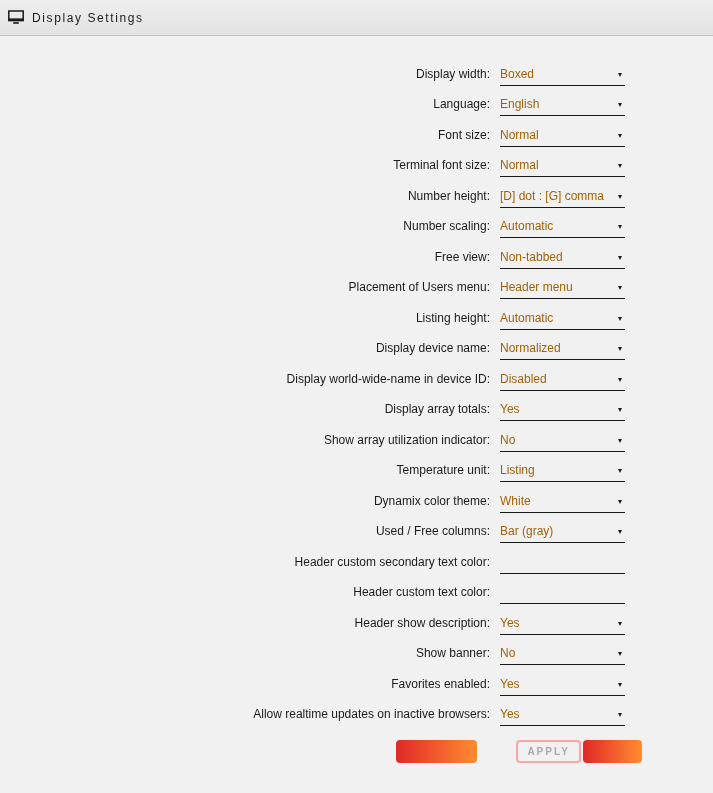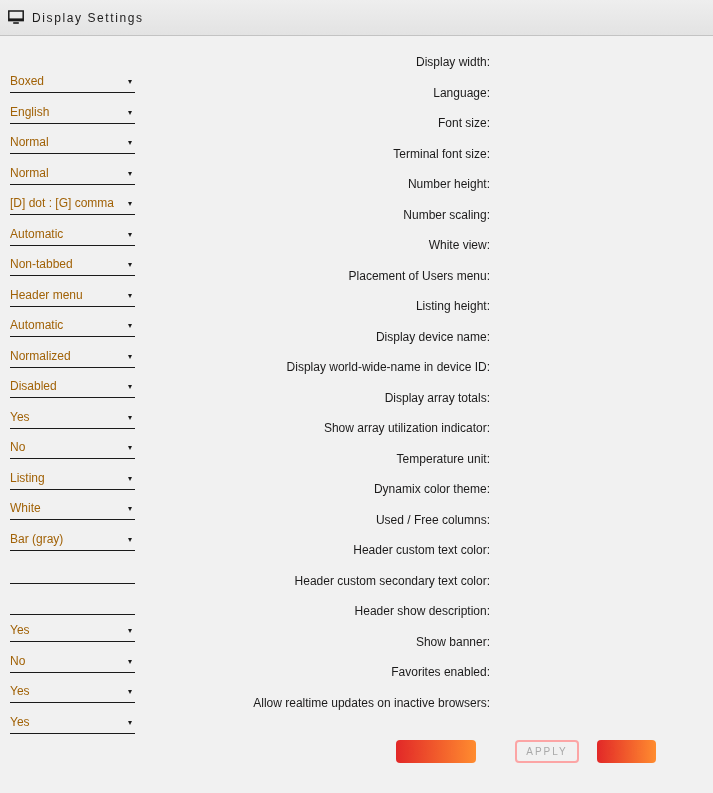--- a/index.html
+++ b/index.html
@@ -20,21 +20,21 @@
     padding-left:8px;
   }
   .titlebar .icon { display:flex; align-items:center; margin-right:8px; }
   .titlebar .title {
     font-size:12px;
     letter-spacing:1.6px;
     color:#1c1b1b;
   }
   
   .form { padding-top:19px; }
-  .row { display:flex; align-items:flex-start; height:30.5px;flex-direction:column; }
+  .row { display:flex; align-items:flex-end; height:30.5px; }
   .row-label {
     width:490px;
     text-align:right;
     font-size:12px;
     line-height:14px;
     padding-bottom:5px;
     color:#1c1b1b;
   }
   .row-control { margin-left:10px; width:125px; }
   .select {
@@ -84,21 +84,21 @@
     border-radius:4px;
     background:linear-gradient(90deg,#e22828 0%,#ff8c2f 100%);
     cursor:pointer;
   }
   .btn .btn-inner {
     display:block;
     background:#f1f1f1;
     border-radius:2px;
     padding:4px 9px;
     font-size:10px;
-    font-weight:normal;
+    font-weight:bold;
     letter-spacing:2px;
     white-space:nowrap;
     background-color:#f1f1f1;
     color:#f57a32;
   }
   .btn.gradient-text .btn-inner {
     background-image:linear-gradient(90deg,#e22828 0%,#ff8c2f 100%);
     -webkit-background-clip:text;
     background-clip:text;
     -webkit-text-fill-color:transparent;
@@ -106,21 +106,21 @@
   .btn.disabled {
     background:#fca5a5;
     cursor:default;
   }
   .btn.disabled .btn-inner {
     background-image:none;
     -webkit-text-fill-color:#a9a9a9;
     color:#a9a9a9;
   }
   .btn-apply { margin-left:39px; }
-  .btn-done  { margin-left:18px; }
+  .btn-done  { margin-left:2px; }
 </style>
 </head>
 <body>
 
 <div class="titlebar">
   <span class="icon">
     <svg width="16" height="15" viewBox="0 0 16 15">
       <rect x="0.8" y="1" width="14.4" height="9.6" fill="none" stroke="#1a1a1a" stroke-width="1.5"></rect>
       <rect x="0.8" y="8.4" width="14.4" height="2.2" fill="#1a1a1a"></rect>
       <rect x="5.2" y="12.2" width="5.6" height="1.6" fill="#1a1a1a"></rect>
@@ -172,21 +172,21 @@
 
   <div class="row">
     <div class="row-label">Number scaling:</div>
     <div class="row-control select">
         <span class="select-value">Automatic</span>
         <span class="arrow">▾</span>
       </div>
   </div>
 
   <div class="row">
-    <div class="row-label">White view:</div>
+    <div class="row-label">Free view:</div>
     <div class="row-control select">
         <span class="select-value">Non-tabbed</span>
         <span class="arrow">▾</span>
       </div>
   </div>
 
   <div class="row">
     <div class="row-label">Placement of Users menu:</div>
     <div class="row-control select">
         <span class="select-value">Header menu</span>
@@ -252,26 +252,26 @@
 
   <div class="row">
     <div class="row-label">Used / Free columns:</div>
     <div class="row-control select">
         <span class="select-value">Bar (gray)</span>
         <span class="arrow">▾</span>
       </div>
   </div>
 
   <div class="row">
+    <div class="row-label">Header custom secondary text color:</div>
+    <div class="row-control textinput"><input type="text" style=""></div>
+  </div>
+
+  <div class="row">
     <div class="row-label">Header custom text color:</div>
-    <div class="row-control textinput"><input type="text" style=""></div>
-  </div>
-
-  <div class="row">
-    <div class="row-label">Header custom secondary text color:</div>
     <div class="row-control textinput"><input type="text" style=""></div>
   </div>
 
 
   <div class="row">
     <div class="row-label">Header show description:</div>
     <div class="row-control select">
         <span class="select-value">Yes</span>
         <span class="arrow">▾</span>
       </div>

